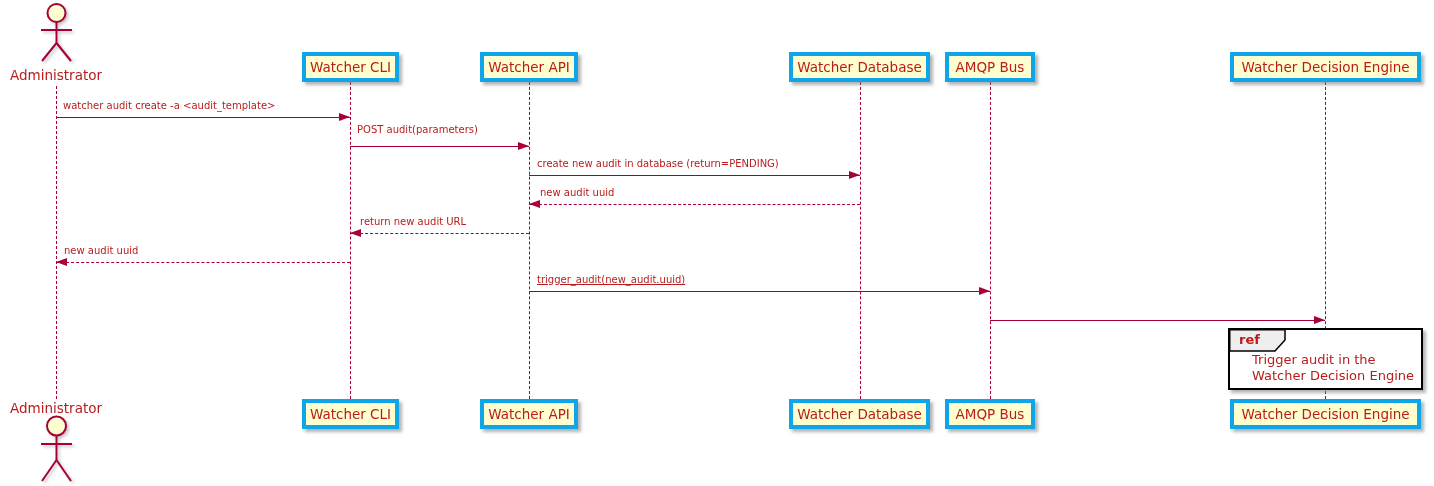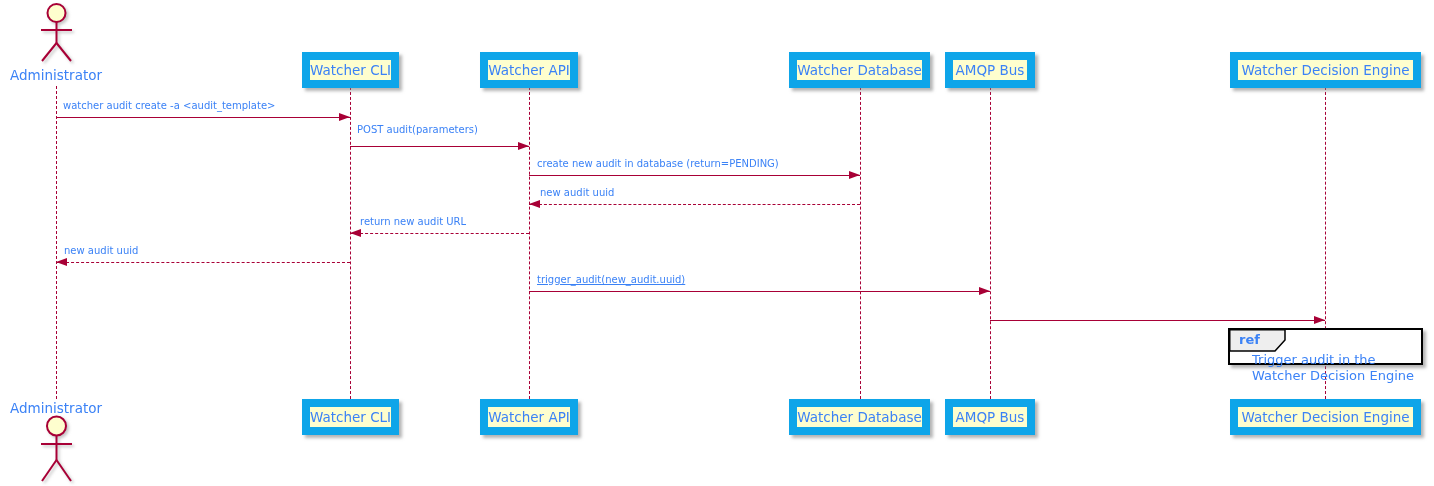--- a/index.html
+++ b/index.html
@@ -1,29 +1,29 @@
 <!DOCTYPE html>
 <html><head>
 <meta charset="utf-8">
 <style>
   html,body{margin:0;padding:0;background:#ffffff;}
   #diagram{
     position:relative;
     width:1434px;height:486px;
     background:#ffffff;
     font-family:"DejaVu Sans","Liberation Sans",sans-serif;
-    color:#3b82f6;
+    color:#b91c1c;
     overflow:hidden;
   }
   .pbox{
     position:absolute;
     box-sizing:border-box;
-    height:36px;
+    height:30px;
     background:#FEFECE;
-    border:8px solid #0ea5e9;
+    border:4px solid #0ea5e9;
     box-shadow:3px 3px 3px rgba(120,120,120,.55);
     display:flex;align-items:center;justify-content:center;
     font-size:13.5px;
     white-space:nowrap;
     z-index:2;
   }
   .lifeline{
     position:absolute;
     width:0;
     border-left:1px dashed #A80036;
@@ -64,21 +64,21 @@
     font-size:13.5px;
     z-index:2;
   }
   .actor-svg{
     position:absolute;
     z-index:2;
     filter:drop-shadow(2.5px 2.5px 1.5px rgba(140,140,140,.5));
   }
   #ref-box{
     position:absolute;
-    left:1228px;top:328px;width:195px;height:37px;
+    left:1228px;top:328px;width:195px;height:62px;
     box-sizing:border-box;
     background:#ffffff;
     border:2px solid #000;
     box-shadow:3px 3px 3px rgba(120,120,120,.55);
     z-index:3;
   }
   #ref-tab{
     position:absolute;left:-1px;top:-1px;
     width:64px;height:23px;
   }

